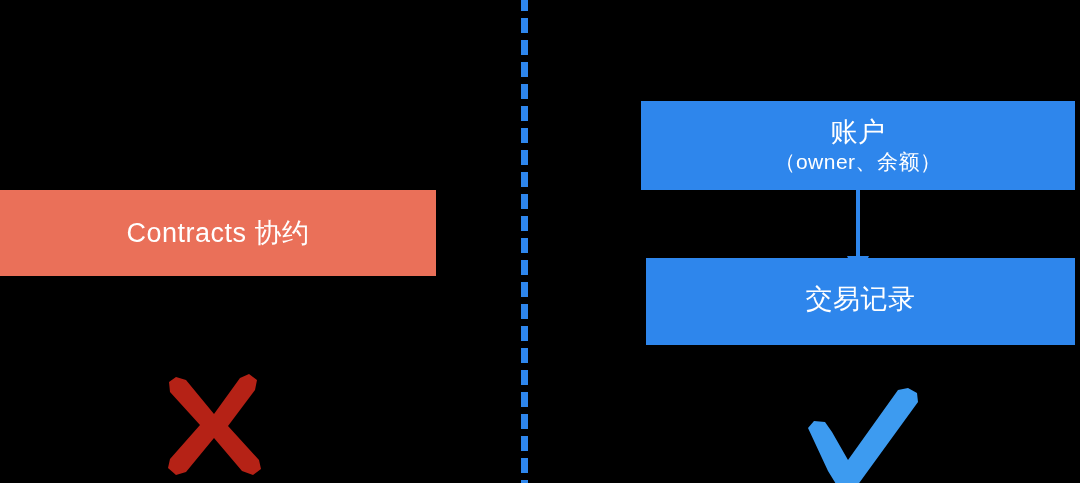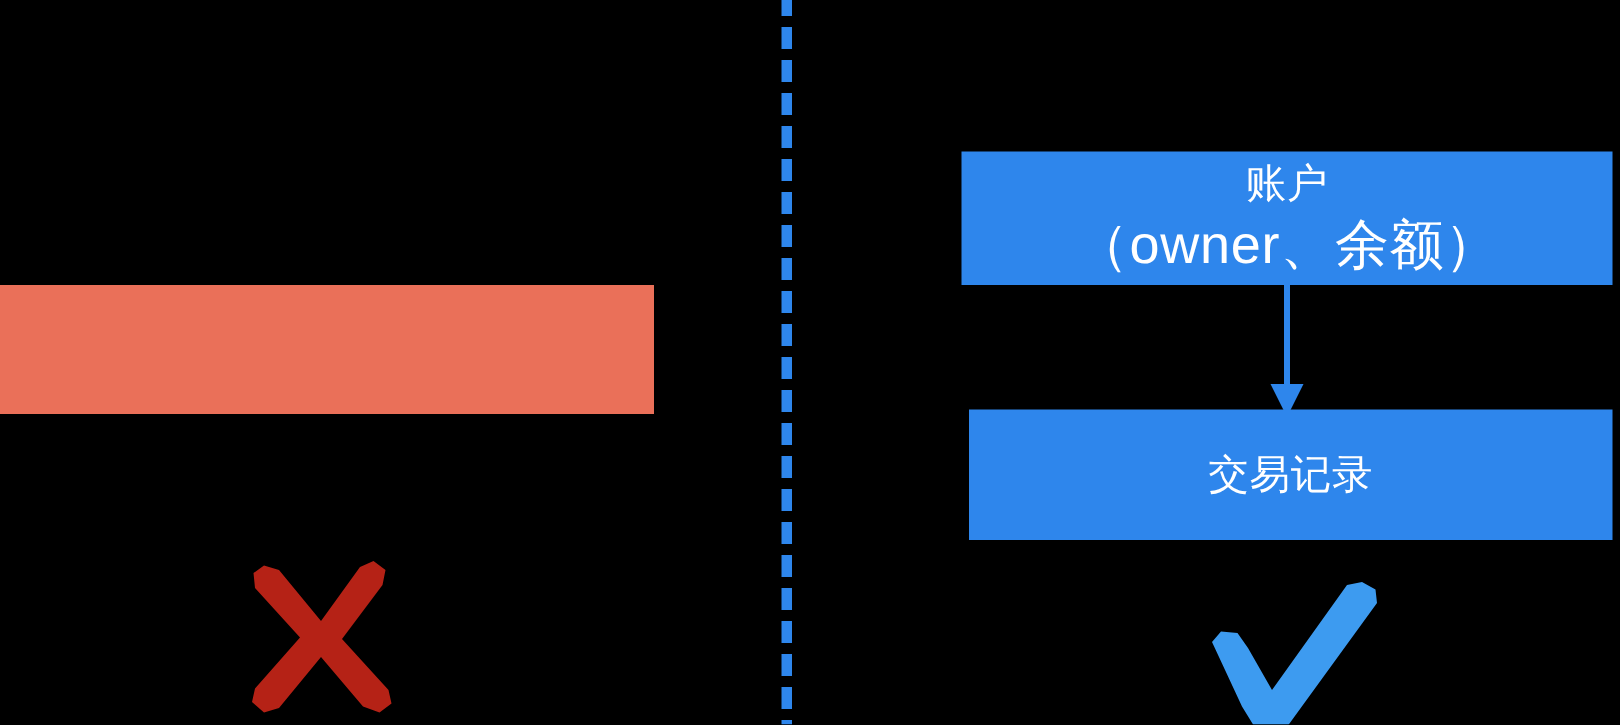--- a/index.html
+++ b/index.html
@@ -40,45 +40,46 @@
     display: flex;
     flex-direction: column;
     align-items: center;
     justify-content: center;
     color: #ffffff;
     text-align: center;
     line-height: 1.28;
     box-sizing: border-box;
   }
   .box .line1 { font-size: 27px; letter-spacing: .5px; }
-  .box .line2 { font-size: 36px; letter-spacing: .5px; }
+  .box .line2 { font-size: 21px; letter-spacing: .5px; }
 
   #box-contracts {
     left: -8px;
     top: 190px;
     width: 444px;
     height: 86px;
     background: #EA7059;
     padding-left: 8px;
   }
 
   #box-account {
     left: 641px;
     top: 101px;
     width: 434px;
     height: 89px;
     background: #2E86EC;
   }
 
   #box-transaction {
     left: 646px;
-    top: 273px;
+    top: 258px;
     width: 429px;
     height: 87px;
     background: #2E86EC;
+    font-family: Liberation Mono, monospace;
   }
 
   
   .arrow {
     position: absolute;
     left: 845px;
     top: 188px;
     width: 26px;
     height: 90px;
   }
@@ -100,20 +101,21 @@
   }
 </style>
 </head>
 <body>
 
 <div id="canvas">
 
   <div class="divider"></div>
 
   <div id="box-contracts" class="box">
+    <div class="line1">Contracts 协约</div>
   </div>
 
   <div class="mark-x">
     <svg viewBox="0 0 120 112" width="120" height="112" xmlns="http://www.w3.org/2000/svg">
       <path d="M17,14 L24,9 L34,12 L62,46 L88,10 L97,6 L105,12 L103,22 L76,58 L107,92 L109,101 L101,107 L90,103 L62,70 L34,104 L24,107 L16,100 L18,91 L48,57 L18,24 Z" fill="#B52216"></path>
     </svg>
   </div>
 
   <div id="box-account" class="box">
     <div class="line1">账户</div>

